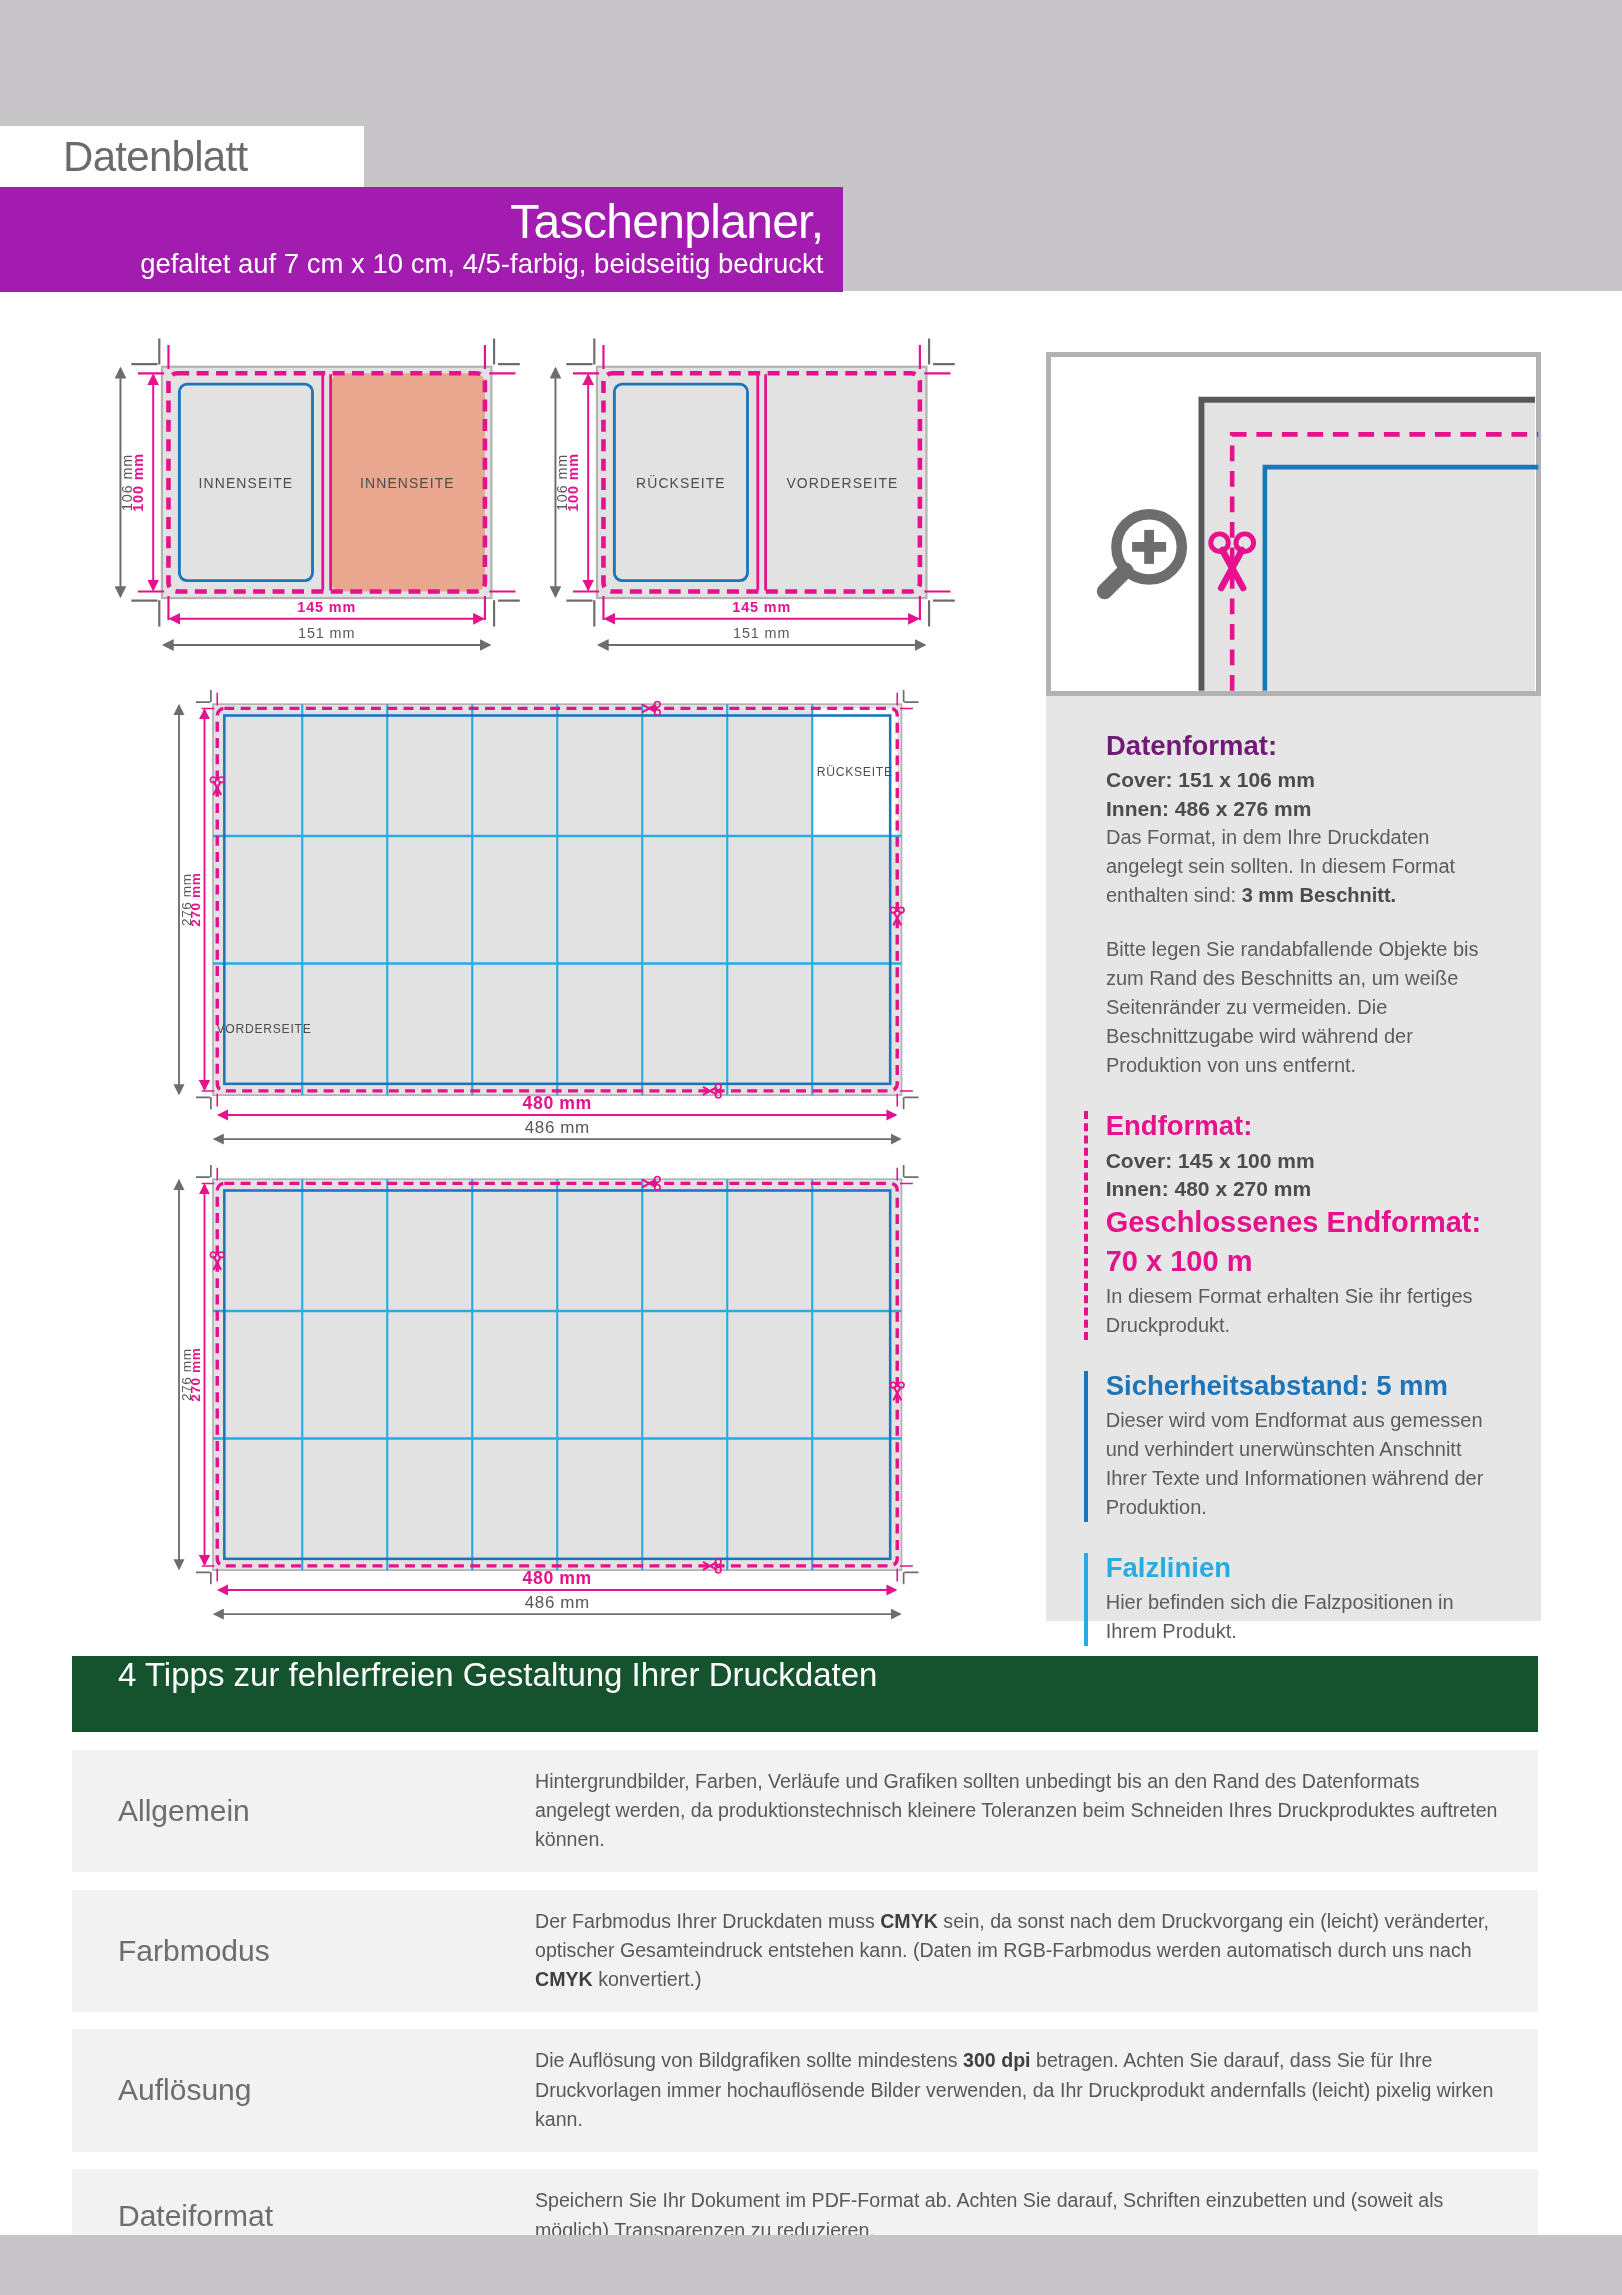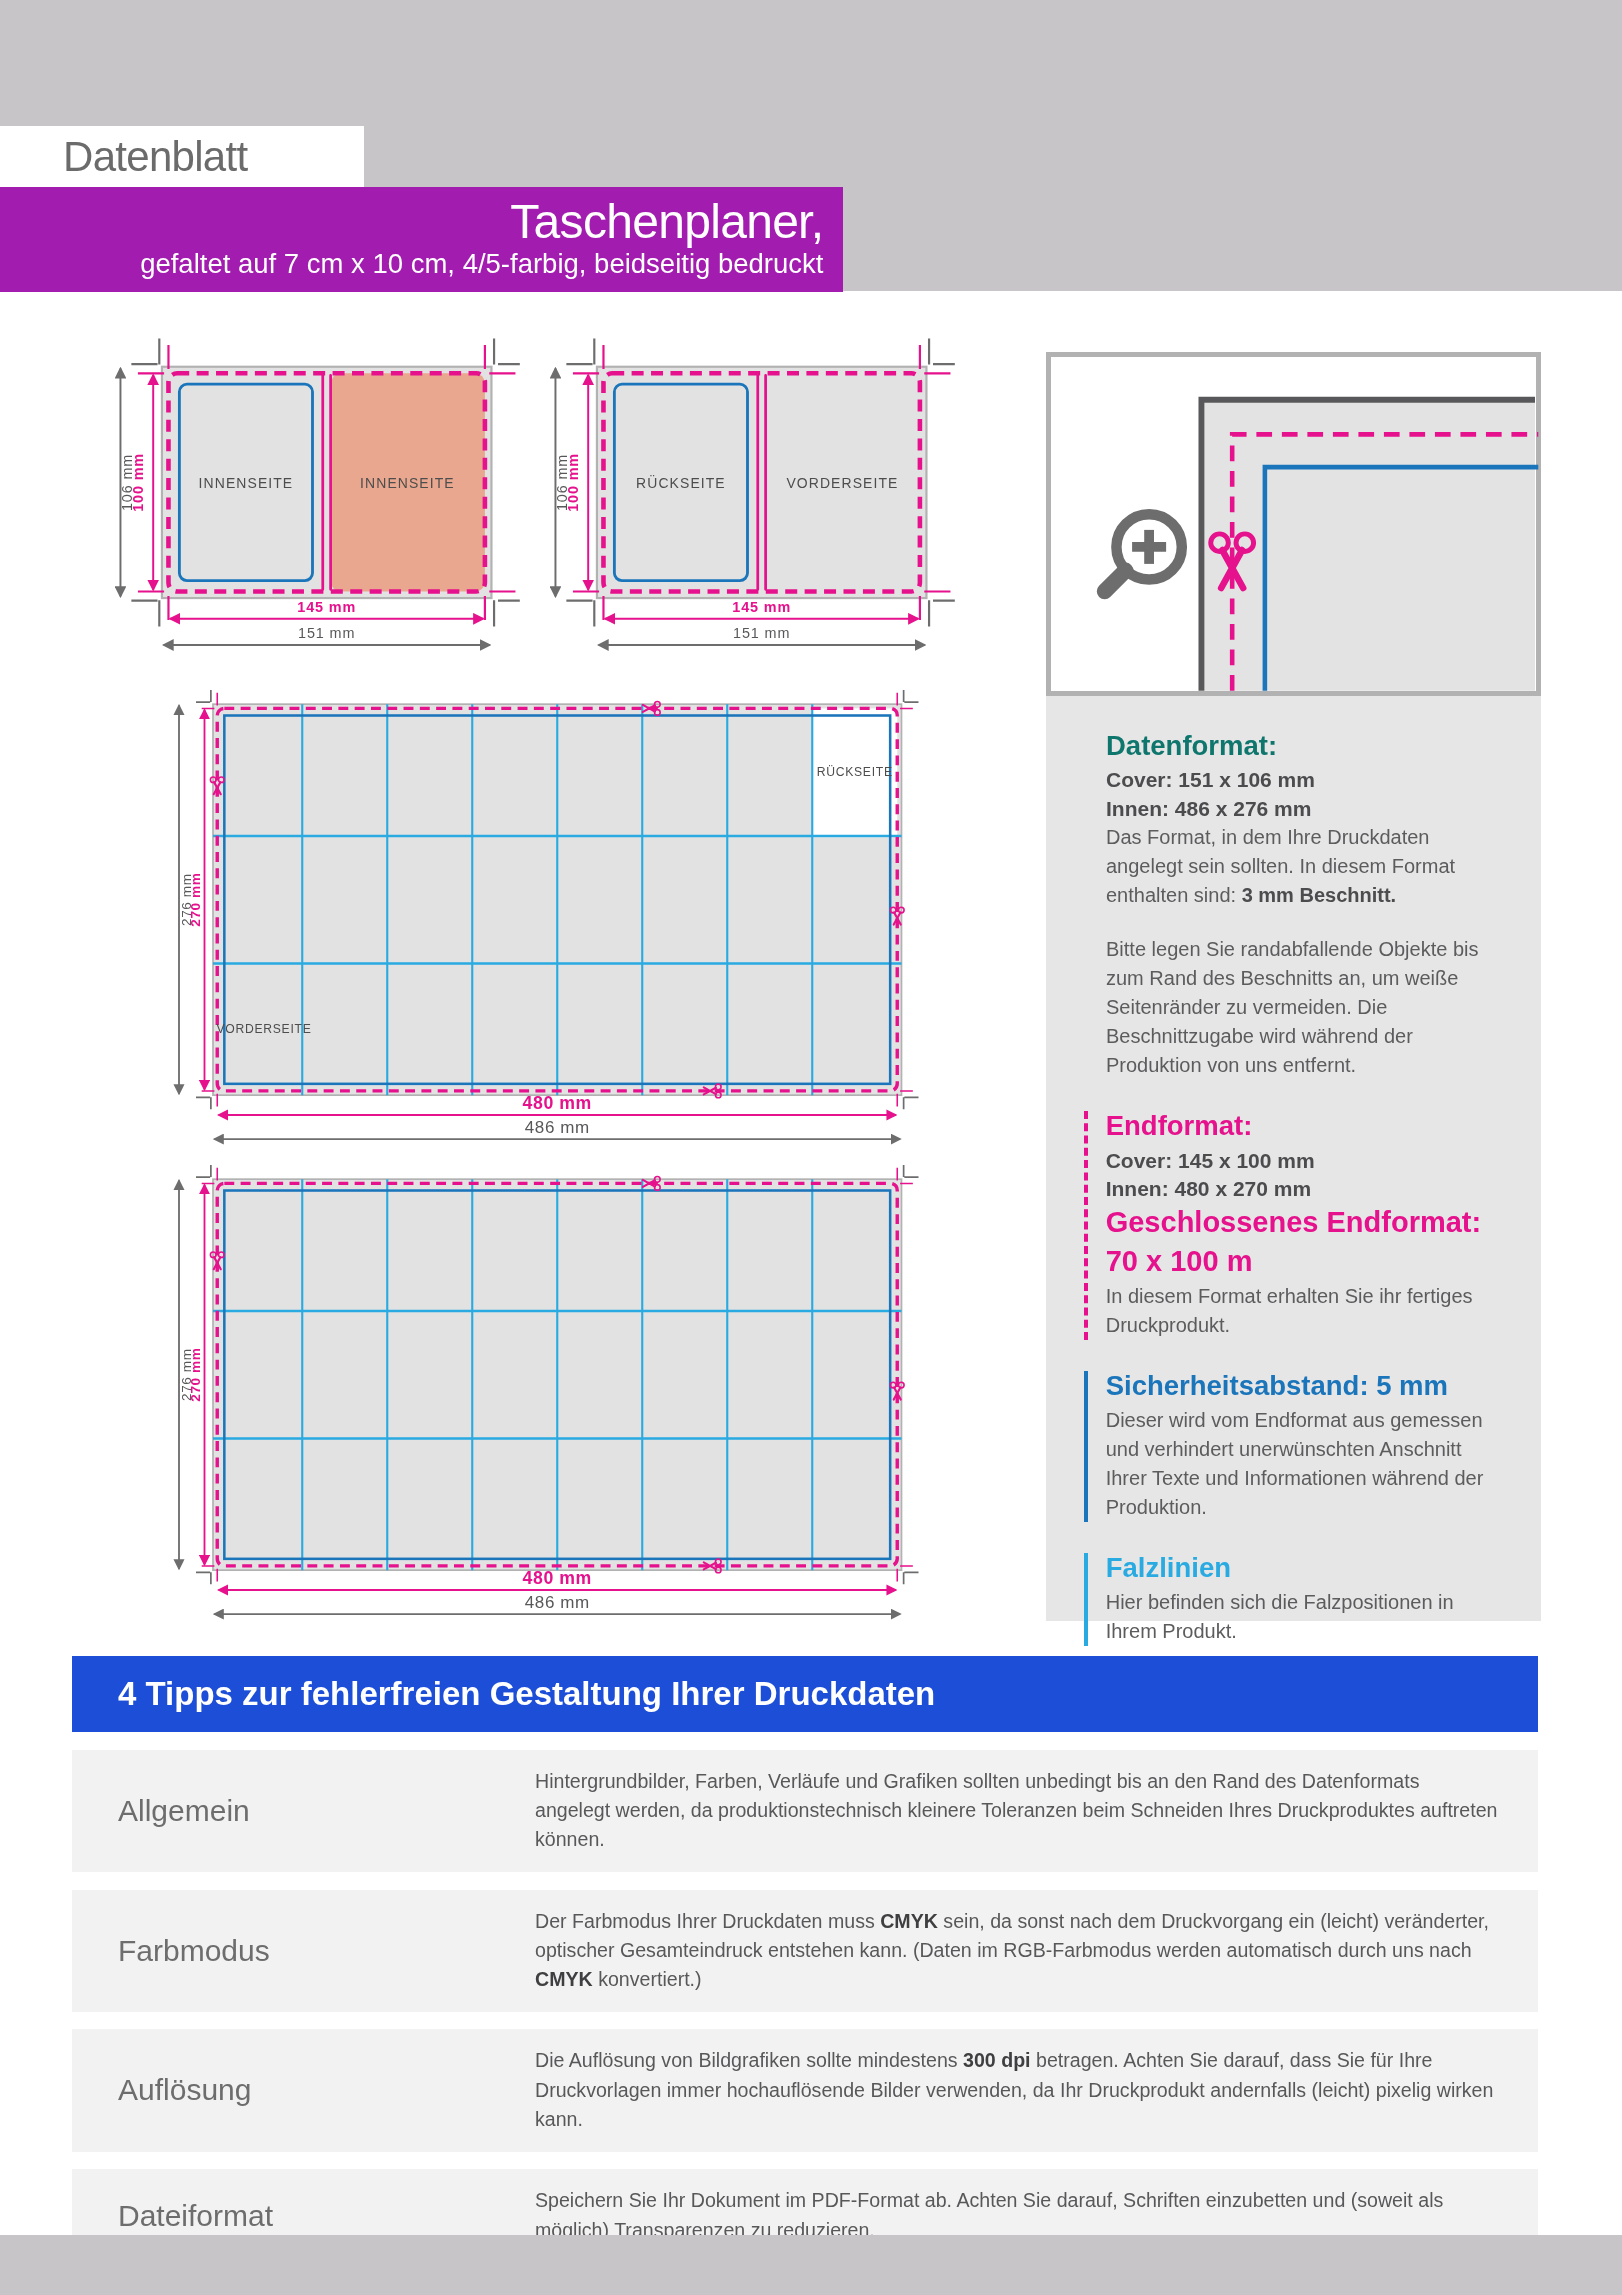--- a/index.html
+++ b/index.html
@@ -22,34 +22,34 @@
     border:5.2px solid #b2b2b2;box-sizing:border-box;}
 
   
   .info-panel{position:absolute;left:1046px;top:696px;width:495px;height:925px;background:#e6e6e6;
     box-sizing:border-box;padding:35px 34px 0 38px;color:#5c5c5e;}
   .sec{margin-bottom:31px;padding-left:22px;}
   .sec.bar-dashed{border-left:4.6px dashed #e6118c;padding-left:17.7px;}
   .sec.bar-blue{border-left:4.6px solid #1b75bb;padding-left:17.7px;}
   .sec.bar-cyan{border-left:4.6px solid #29abe2;padding-left:17.7px;}
   .sec h3{margin:0 0 5.2px 0;font-size:27.5px;line-height:1.1;}
-  .h-dark{color:#0f766e;}
+  .h-dark{color:#701a75;}
   .h-magenta{color:#e6118c;}
   .h-blue{color:#1b75bb;}
   .h-cyan{color:#29abe2;}
   .bold-line{font-size:21px;font-weight:bold;color:#4c4c4e;line-height:1.35;}
   .magenta-line{font-size:29px;font-weight:bold;color:#e6118c;line-height:1.35;}
   .body-text{font-size:20px;line-height:1.45;color:#5c5c5e;}
   .body-text b{color:#4c4c4e;}
   .para-gap{margin-top:25px;}
 
   
   .tips{position:absolute;left:72px;top:1656px;width:1466px;}
-  .tips-banner{height:76px;background:#1d4ed8;color:#fff;display:flex;align-items:center;
-    padding-left:46px;font-size:33px;box-sizing:border-box;font-weight:bold;}
+  .tips-banner{height:76px;background:#14532d;color:#fff;display:flex;align-items:flex-start;
+    padding-left:46px;font-size:33px;box-sizing:border-box;}
   .tip-row{display:flex;background:#f2f2f2;margin-top:17.7px;}
   .tip-label{flex:0 0 463px;display:flex;align-items:center;padding-left:46px;box-sizing:border-box;
     font-size:30px;color:#6d6d6d;}
   .tip-body{flex:1;padding:17px 39px 17px 0;font-size:19.6px;line-height:1.5;color:#58585a;}
   .tip-body b{color:#3f3f41;}
 
   .footer-band{position:absolute;left:0;top:2235px;width:1623px;height:61px;background:#c7c5c7;}
 
   svg{position:absolute;overflow:visible;}
   svg text{font-family:"Liberation Sans",sans-serif;}

